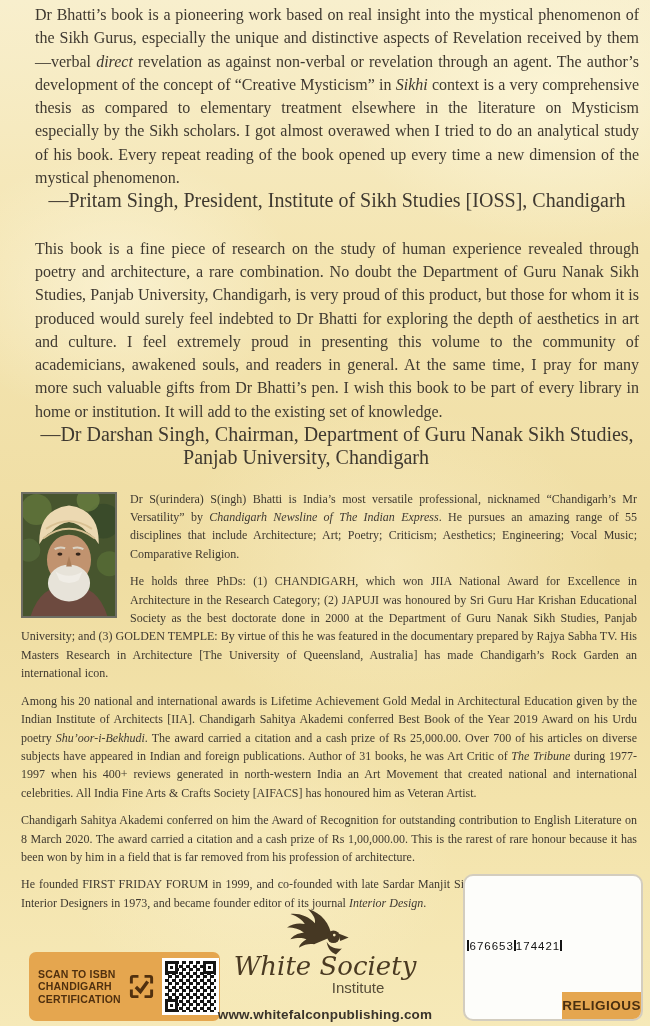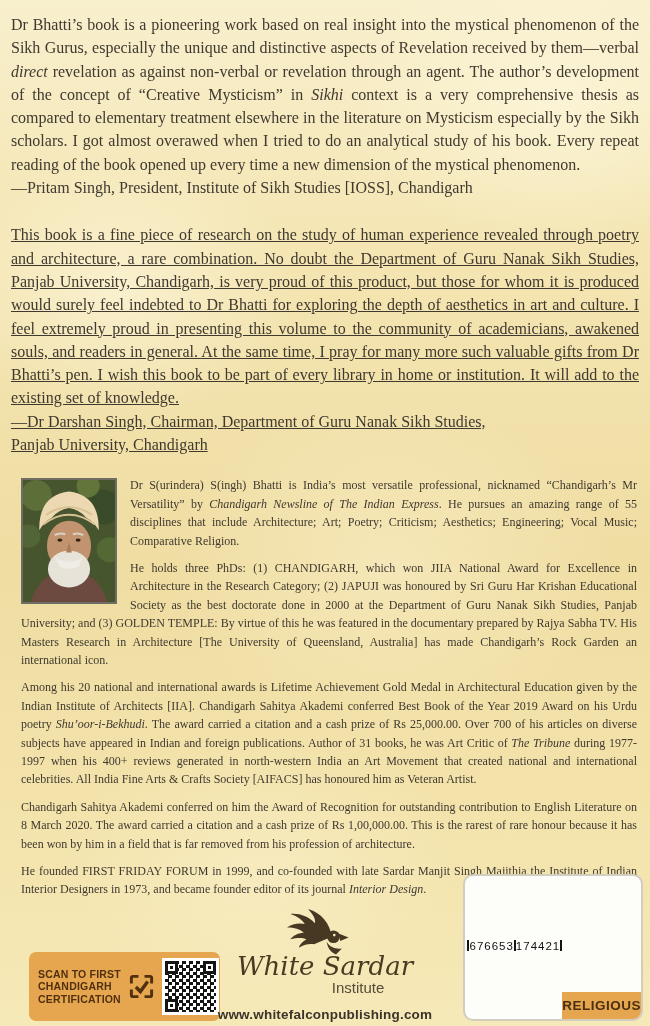--- a/index.html
+++ b/index.html
@@ -6,25 +6,25 @@
   body{width:650px;height:1026px;overflow:hidden;font-family:"Liberation Serif","DejaVu Serif",serif;}
   #cover{
     position:relative;width:650px;height:1026px;color:#3f3930;
     background:
       radial-gradient(ellipse 300px 200px at 85% 10%, rgba(255,251,228,.55), transparent 70%),
       radial-gradient(ellipse 260px 190px at 18% 28%, rgba(255,252,236,.5), transparent 70%),
       radial-gradient(ellipse 320px 230px at 60% 55%, rgba(252,243,210,.45), transparent 70%),
       radial-gradient(ellipse 280px 200px at 40% 85%, rgba(252,244,214,.4), transparent 70%),
       linear-gradient(180deg,#f8efcd 0%,#f4e5b2 25%,#efdda2 55%,#f3e3ab 78%,#f6e9b8 100%);
   }
-  .testimonials{padding:13px 11px 0 11px;}
+  .testimonials{padding:3px 11px 0 11px;margin-left:24px;}
   .quote{margin:0;text-align:justify;font-size:16px;line-height:23.3px;}
-  .attribution{margin:0;text-align:left;font-size:16px;line-height:23.3px;}
+  .attribution{margin:0;text-align:center;font-size:20px;line-height:23.3px;}
   .attr-indent{padding-right:62px;}
-  .t2{margin-top:24px;text-decoration:underline;}
+  .t2{margin-top:24px;}
   .bio{margin-top:20px;padding:0 13px 0 21px;font-size:12px;line-height:18.4px;text-align:justify;}
   .bio p{margin:0 0 9px 0;}
   .photo{float:left;width:96px;height:126px;margin:2px 13px 5px 0;border:2px solid #6e6e64;box-sizing:border-box;background:#47552e;}
   .photo svg{display:block;width:100%;height:100%;}
   i{font-style:italic;}
 
   .footer{position:absolute;left:0;right:0;bottom:0;height:160px;}
   
   .badge{position:absolute;left:29px;bottom:5px;width:191px;height:69px;background:#e5a64f;border-radius:7px;
          display:flex;align-items:center;gap:7px;padding:0 7px 0 9px;box-sizing:border-box;}
@@ -101,21 +101,21 @@
     <p>He holds three PhDs: (1) CHANDIGARH, which won JIIA National Award for Excellence in Architecture in the Research Category; (2) JAPUJI was honoured by Sri Guru Har Krishan Educational Society as the best doctorate done in 2000 at the Department of Guru Nanak Sikh Studies, Panjab University; and (3) GOLDEN TEMPLE: By virtue of this he was featured in the documentary prepared by Rajya Sabha TV. His Masters Research in Architecture [The University of Queensland, Australia] has made Chandigarh’s Rock Garden an international icon.</p>
     <p><span>Among his 20 national and international awards is Lifetime Achievement Gold Medal in Architectural Education given by the Indian Institute of Architects [IIA]. Chandigarh Sahitya Akademi conferred Best Book of the Year 2019 Award on his Urdu poetry </span><i>Shu’oor-i-Bekhudi</i><span>. The award carried a citation and a cash prize of Rs 25,000.00. Over 700 of his articles on diverse subjects have appeared in Indian and foreign publications. Author of 31 books, he was Art Critic of </span><i>The Tribune</i><span> during 1977-1997 when his 400+ reviews generated in north-western India an Art Movement that created national and international celebrities. All India Fine Arts &amp; Crafts Society [AIFACS] has honoured him as Veteran Artist.</span></p>
     <p>Chandigarh Sahitya Akademi conferred on him the Award of Recognition for outstanding contribution to English Literature on 8 March 2020. The award carried a citation and a cash prize of Rs 1,00,000.00. This is the rarest of rare honour because it has been won by him in a field that is far removed from his profession of architecture.</p>
     <p><span>He founded FIRST FRIDAY FORUM in 1999, and co-founded with late Sardar Manjit Singh Majithia the Institute of Indian Interior Designers in 1973, and became founder editor of its journal </span><i>Interior Design</i><span>.</span></p>
   </div>
 
   <div class="footer">
 
     <div class="badge">
       <div class="badge-text">
-        <div>SCAN TO FIRST</div>
+        <div>SCAN TO ISBN</div>
         <div>CHANDIGARH</div>
         <div>CERTIFICATION</div>
       </div>
       <svg class="scan-icon" viewBox="0 0 24 24">
         <g fill="none" stroke="#50300f" stroke-width="2.6" stroke-linecap="square">
           <path d="M3 8 V4.5 Q3 3 4.5 3 H8"></path>
           <path d="M16 3 H19.5 Q21 3 21 4.5 V8"></path>
           <path d="M21 16 V19.5 Q21 21 19.5 21 H16"></path>
           <path d="M8 21 H4.5 Q3 21 3 19.5 V16"></path>
         </g>
@@ -132,21 +132,21 @@
     <div class="publisher">
       <svg class="falcon" viewBox="0 0 100 64">
         <g fill="#463823">
           <path d="M58 40 C56 24 46 12 30 7 c7 8 9 12 8 17 C31 16 20 12 9 13 c9 3 14 7 17 12 C19 23 11 25 5 29 c9 0 15 2 20 6 c-8 1 -13 4 -16 8 c8 -2 14 -2 19 0 c-5 3 -8 6 -9 10 c7 -4 13 -5 18 -4 z"></path>
           <circle cx="60" cy="40" r="7.5"></circle>
           <path d="M66 36 l12 5 -10 4 z"></path>
           <path d="M52 46 c4 7 11 9 18 8 l-7 7 c-6 -2 -10 -8 -11 -15 z"></path>
         </g>
         <circle cx="61" cy="38" r="1.6" fill="#f4e6b8"></circle>
       </svg>
-      <div class="brand">White Sardar</div>
+      <div class="brand">White Society</div>
       <div class="brand-sub">Institute</div>
       <div class="website">www.whitefalconpublishing.com</div>
     </div>
 
     <div class="isbn-box">
       <div class="isbn-label">ISBN: 978-1-63640-076-1</div>
       <div class="barcode"></div>
       <div class="digits">
         <span class="d-lead">9</span>
         <span class="guard"></span>

